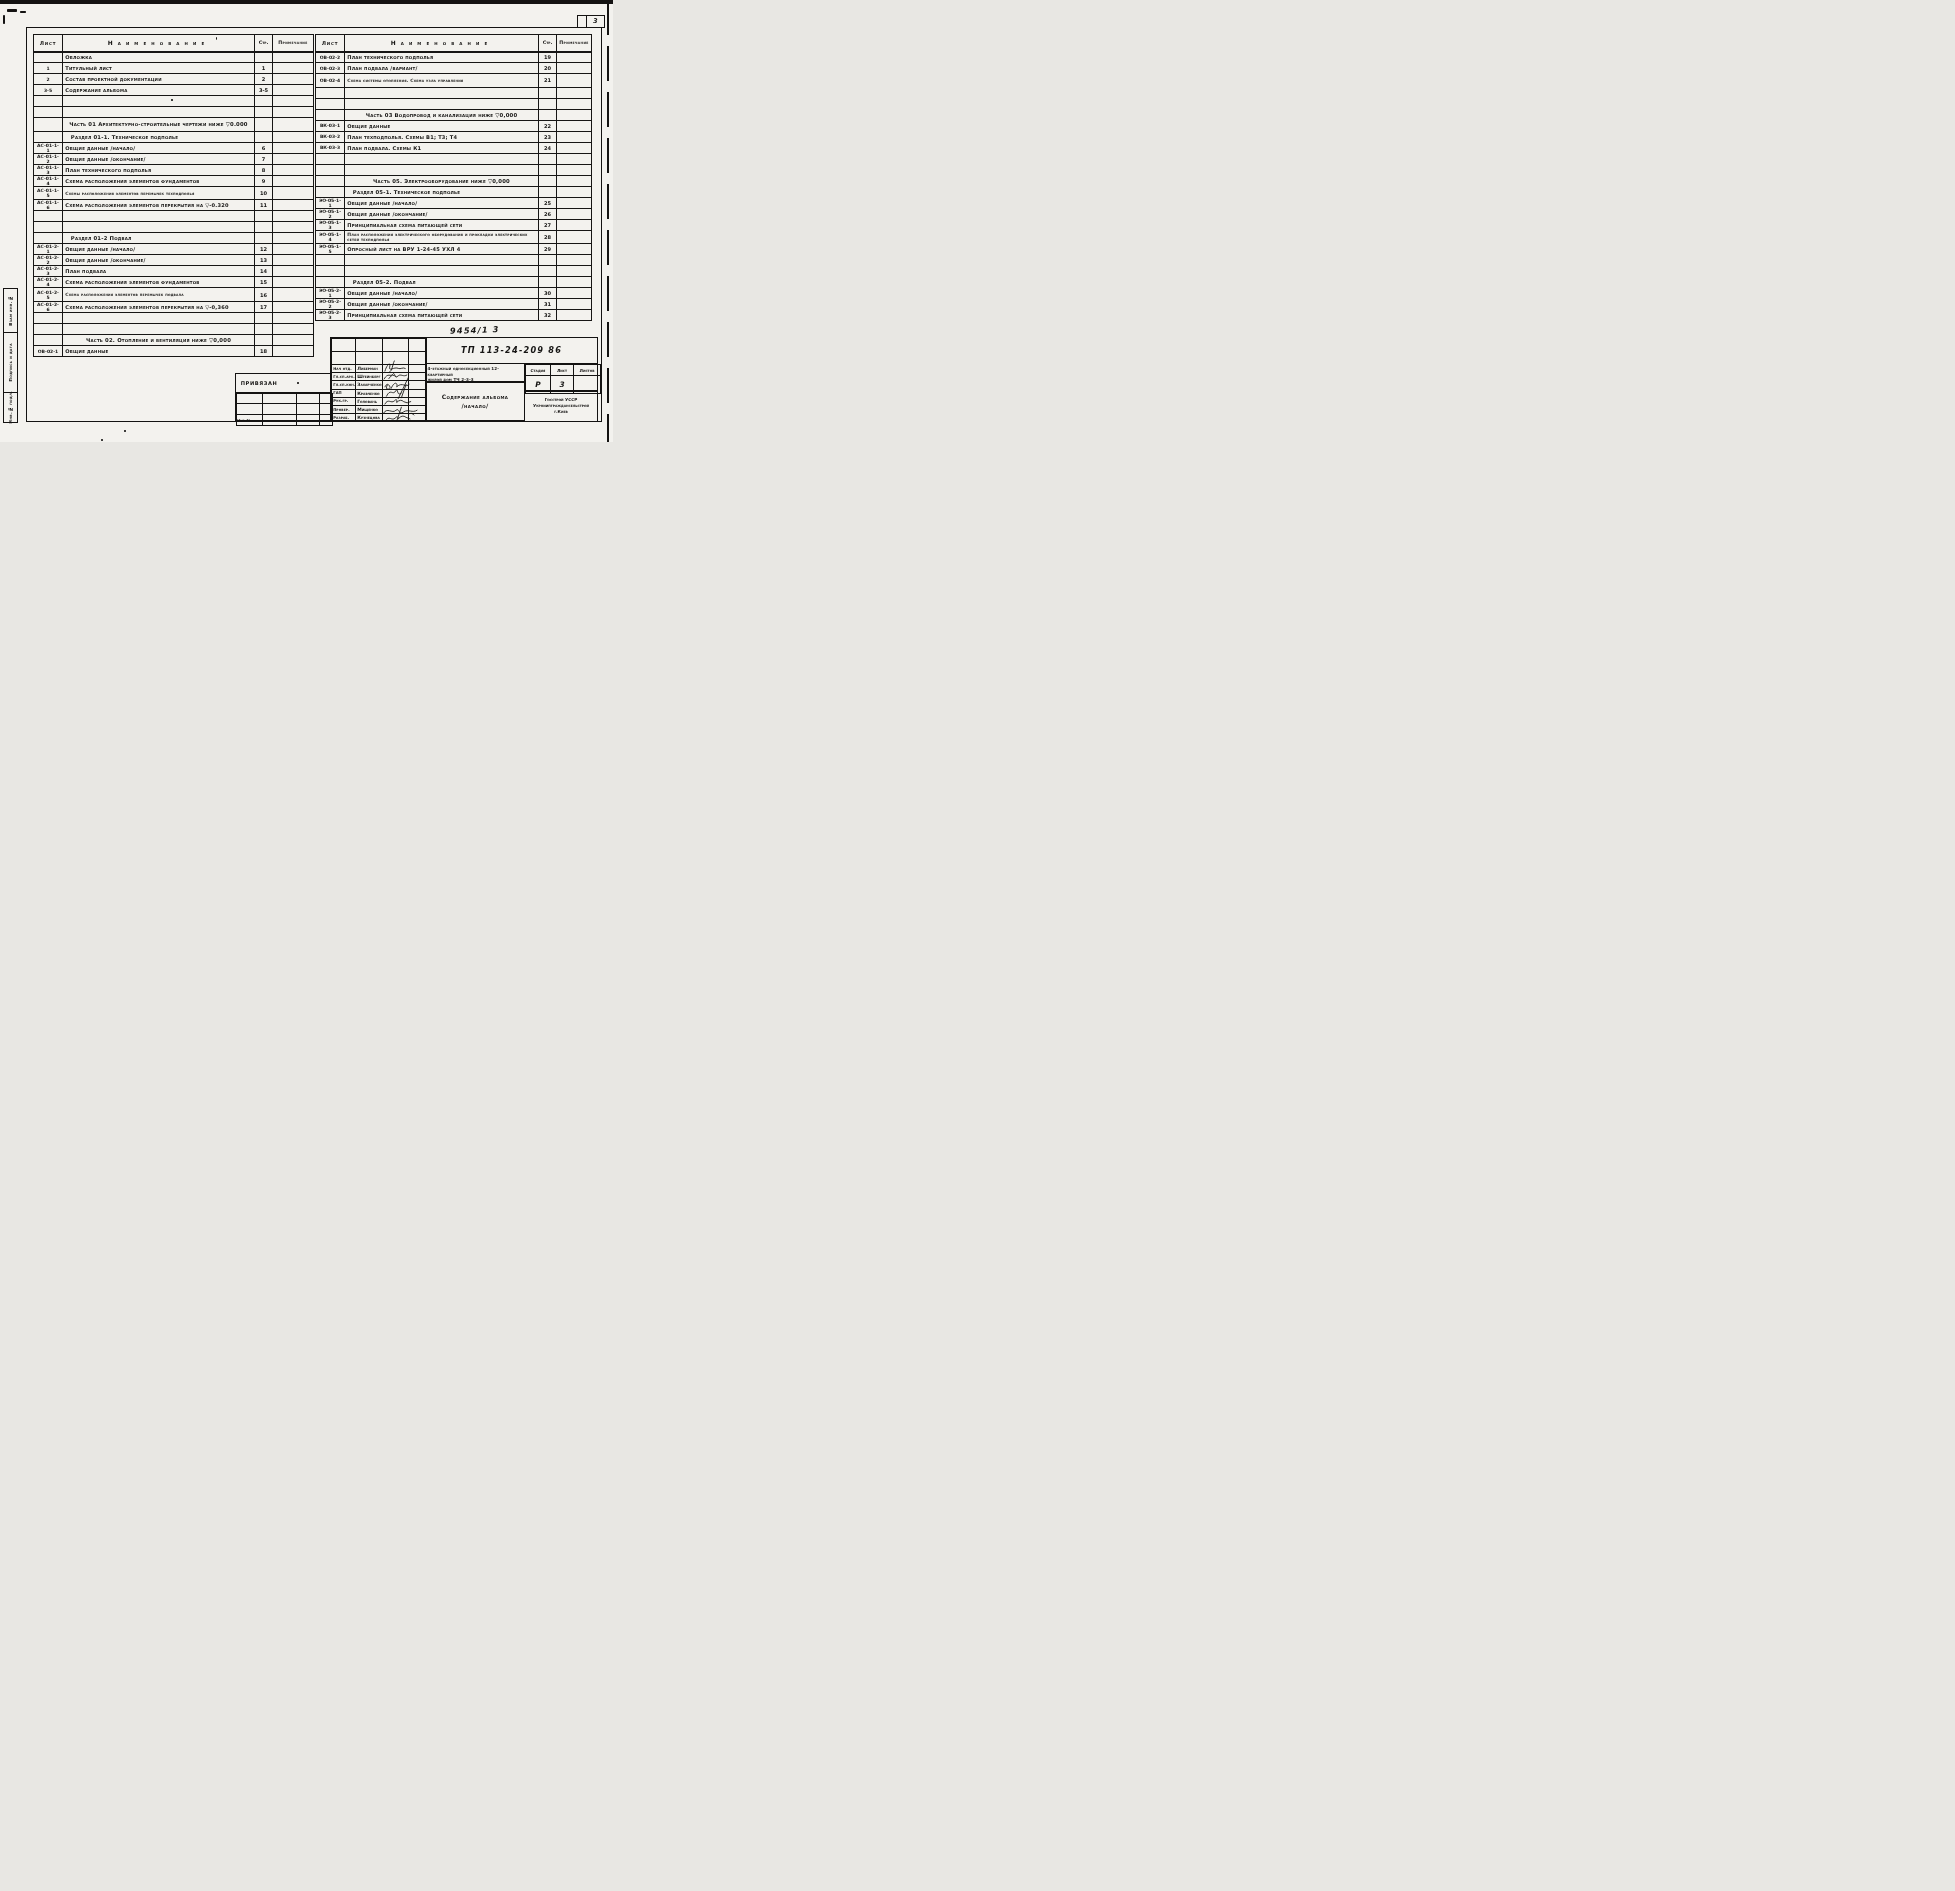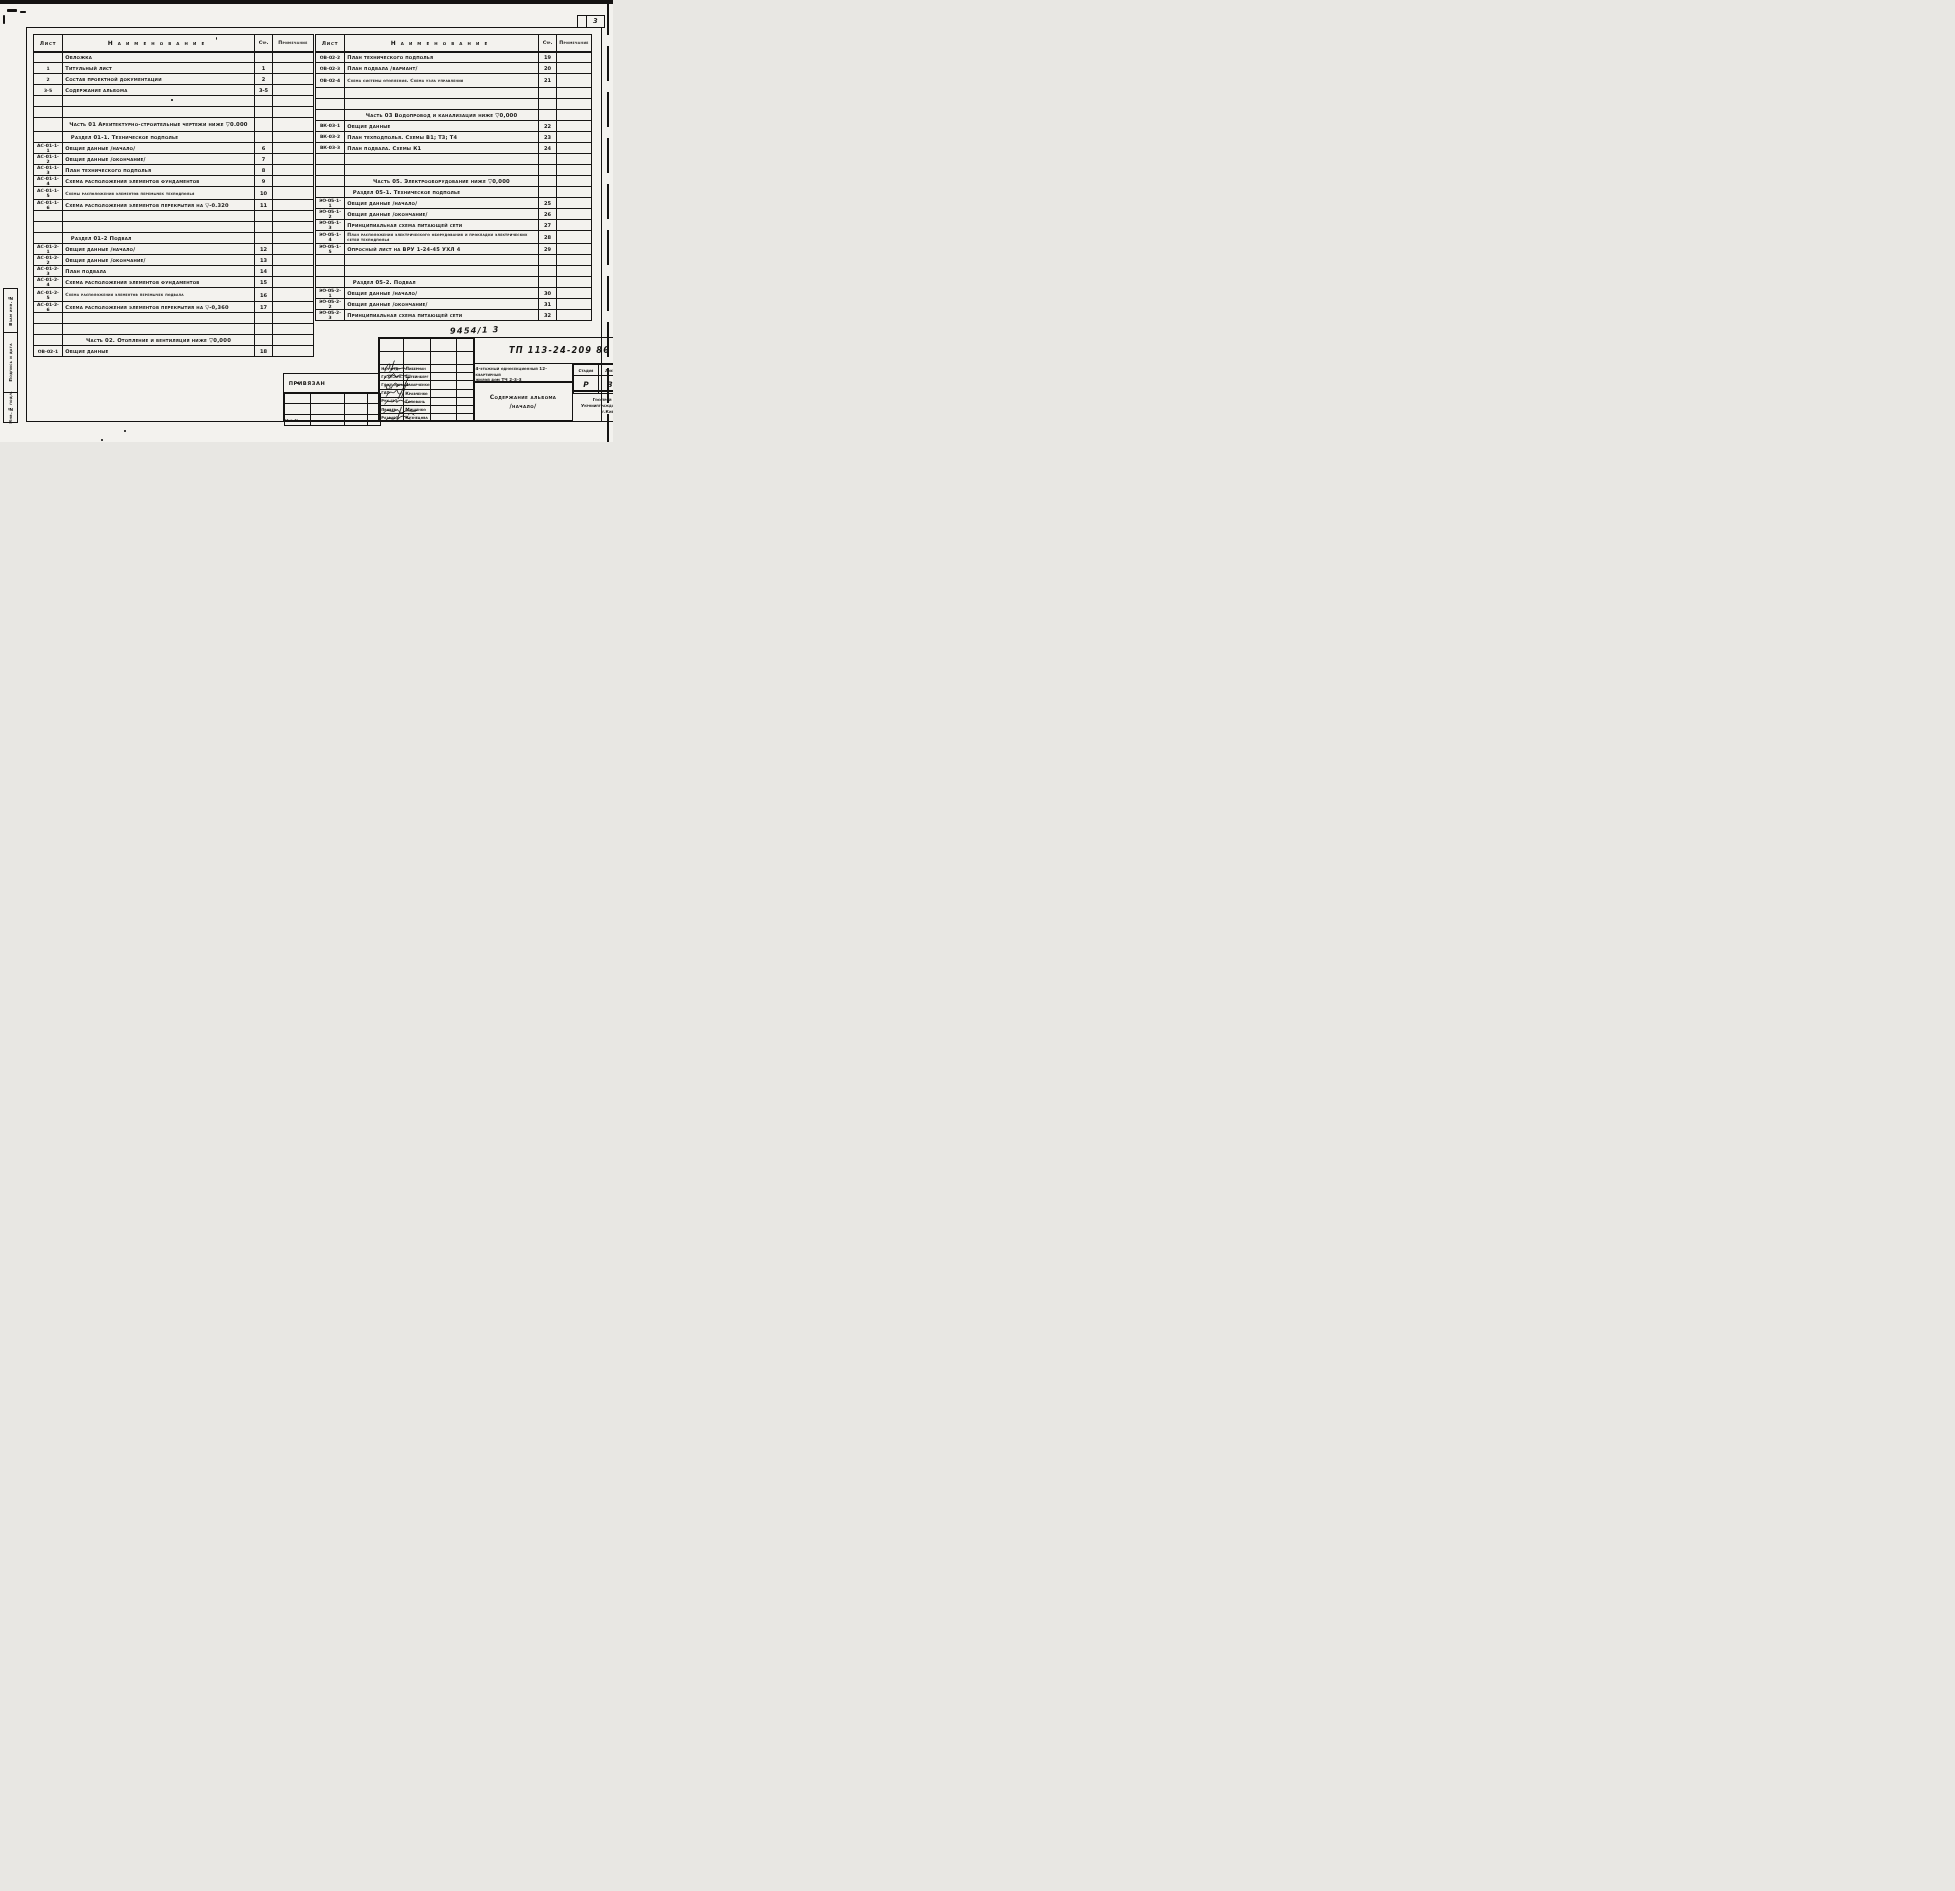--- a/index.html
+++ b/index.html
@@ -38,21 +38,21 @@
   td.c-sheet{font-size:4.5px;text-align:center;padding:0 0.8px;letter-spacing:0;}
   td.c-name{font-size:5.1px;letter-spacing:0.2px;}
   td.c-name.two{font-size:4.5px;line-height:1.15;}
   td.c-name.part{text-align:center;font-size:5.3px;}
   td.c-name.sect{padding-left:7.8px;font-size:5.3px;}
   td.c-page{font-size:5.1px;text-align:center;padding:0 0.8px;}
   
   .hand{font-style:italic;font-weight:bold;}
   .docnum{position:absolute;left:450px;top:325px;font-size:8.2px;letter-spacing:1.2px;transform:rotate(-2deg);}
   
-  .tb-cell{position:absolute;border:1.2px solid #141312;box-sizing:border-box;background:transparent;margin-left:48px;}
+  .tb-cell{position:absolute;border:1.2px solid #141312;box-sizing:border-box;background:transparent;}
   .tp-cell{display:flex;align-items:center;justify-content:center;font-size:8.2px;font-weight:bold;
            letter-spacing:1.2px;}
   .pn-cell{padding:1.6px 1.6px;font-size:4.1px;font-weight:bold;line-height:1.45;letter-spacing:0.1px;}
   .st-title{display:flex;flex-direction:column;align-items:center;justify-content:center;
             font-size:6px;font-weight:bold;letter-spacing:0.4px;line-height:1.5;}
   .org-cell{display:flex;flex-direction:column;align-items:center;justify-content:center;
             font-size:4.1px;font-weight:bold;line-height:1.5;text-align:center;}
   table.grid{border-collapse:collapse;table-layout:fixed;width:100%;height:100%;}
   table.grid td,table.grid th{border:1.2px solid #141312;padding:0;font-weight:bold;text-align:center;vertical-align:middle;}
   .stage-grid th{font-size:4.1px;height:10.2px;}

